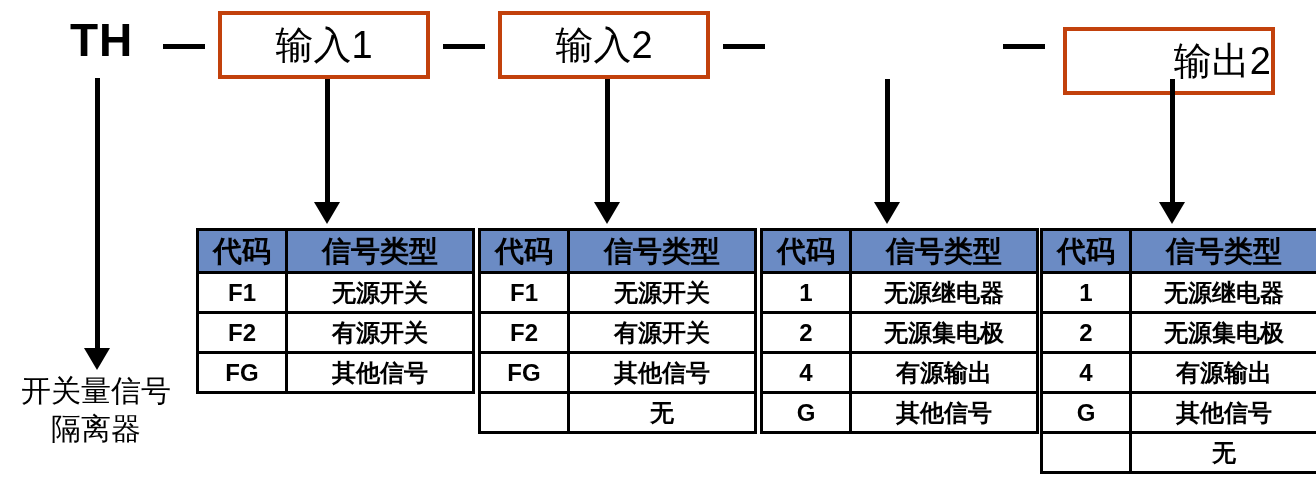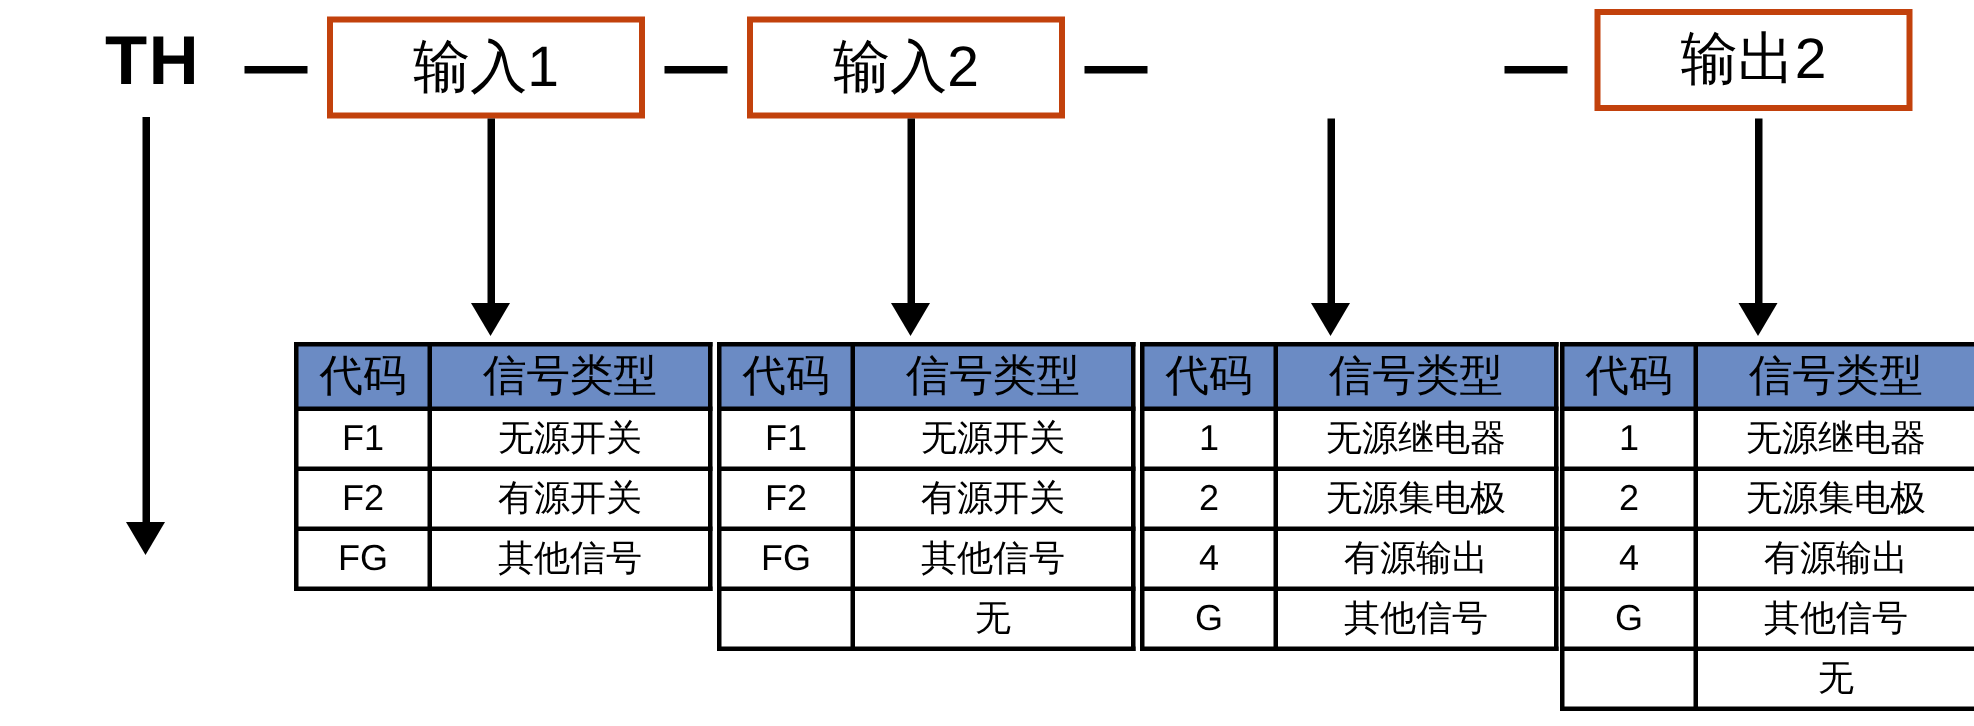--- a/index.html
+++ b/index.html
@@ -66,21 +66,21 @@
     border-collapse:collapse;
     table-layout:fixed;
     background:#fff;
     border:3px solid #000;
   }
   .code-table td,.code-table th{
     border:3px solid #000;
     text-align:center;
     vertical-align:middle;
     padding:0;
-    font-weight:normal;
+    font-weight:bold;
     line-height:1;
     background:#fff;
   }
   .code-table th{
     background:#6b8bc4;
     color:#000;
     font-size:29px;
   }
   .code-table td{font-size:24px;}
   .col-code{width:86px;}
@@ -104,39 +104,43 @@
 
   <div class="seg-box" style="left:498px;top:11px;width:212px;height:68px;">
     <span>输入2</span>
   </div>
 
   <div class="dash" style="left:723px;top:44px;width:42px;"></div>
 
 
   <div class="dash" style="left:1003px;top:44px;width:42px;"></div>
 
-  <div class="seg-box" style="left:1063px;top:6px;width:212px;height:68px;">
+  <div class="seg-box" style="left:1063px;top:27px;width:212px;height:68px;justify-content:flex-end;">
     <span>输出2</span>
   </div>
 
   <div class="vline" style="left:95px;top:78px;height:272px;"></div>
   <div class="arrow-head" style="left:84px;top:348px;"></div>
 
   <div class="vline" style="left:325px;top:79px;height:125px;"></div>
   <div class="arrow-head" style="left:314px;top:202px;"></div>
 
   <div class="vline" style="left:605px;top:79px;height:125px;"></div>
   <div class="arrow-head" style="left:594px;top:202px;"></div>
 
   <div class="vline" style="left:885px;top:79px;height:125px;"></div>
   <div class="arrow-head" style="left:874px;top:202px;"></div>
 
   <div class="vline" style="left:1170px;top:79px;height:125px;"></div>
   <div class="arrow-head" style="left:1159px;top:202px;"></div>
 
+  <div class="caption" style="left:0px;top:372px;width:192px;">
+    <div>开关量信号</div>
+    <div>隔离器</div>
+  </div>
 
   <table class="code-table" style="left:196px;top:228px;width:274px;">
     <thead>
       <tr>
         <th class="col-code row-h">代码</th>
         <th class="col-type row-h">信号类型</th>
       </tr>
     </thead>
     <tbody>
       <tr class="row-h">

